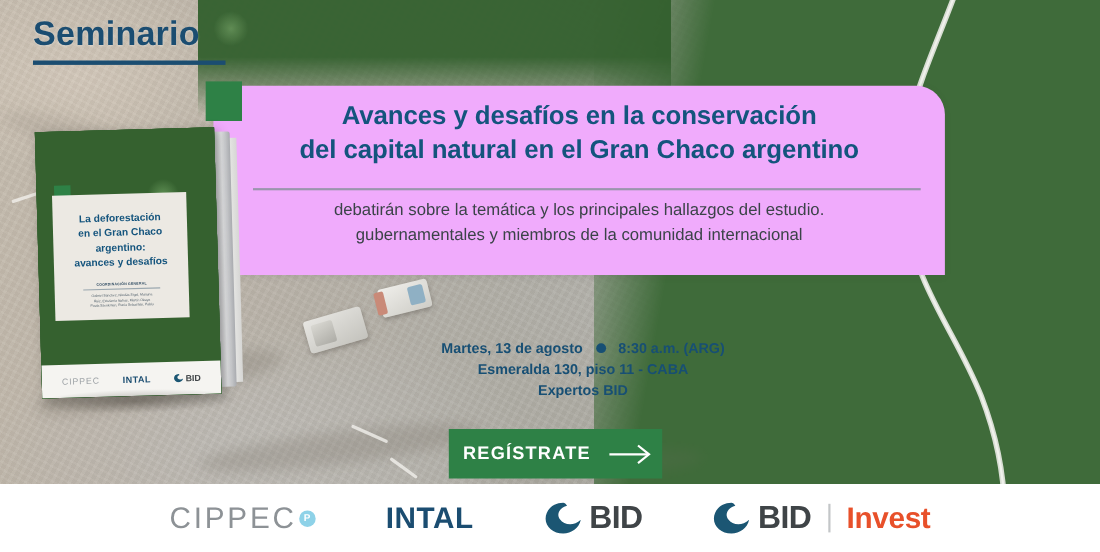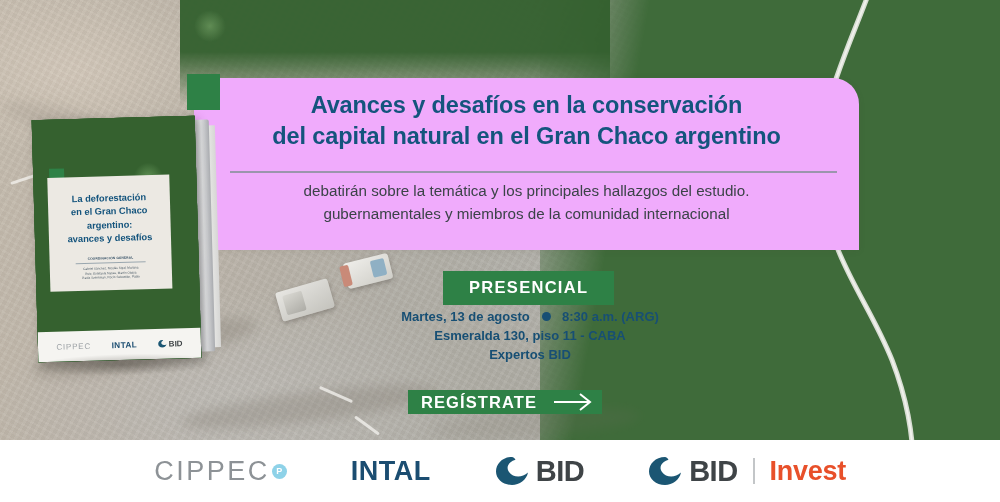--- a/index.html
+++ b/index.html
@@ -240,21 +240,21 @@
     border-radius: 50%;
     background: #174f74;
     margin: 0 7px 2px 9px;
     vertical-align: middle;
   }
 
   
   .cta {
     position: absolute;
     left: 408px; top: 390px;
-    width: 194px; height: 24px;
+    width: 194px; height: 45px;
     background: #2e8146;
     display: flex;
     align-items: center;
     z-index: 7;
     cursor: pointer;
   }
   .cta-label {
     flex: 1;
     text-align: center;
     color: #ffffff;
@@ -422,20 +422,24 @@
     <div class="stick" style="left:318px;top:393px;width:36px;height:3px;transform:rotate(24deg);"></div>
     <div class="stick" style="left:352px;top:424px;width:30px;height:3px;transform:rotate(36deg);"></div>
     <div class="stick" style="left:10px;top:178px;width:26px;height:3px;transform:rotate(-18deg);"></div>
 
     <svg class="road" viewBox="0 0 200 502" preserveAspectRatio="none">
       <path d="M 70 -10 C 40 70, 12 120, 22 190 C 32 262, 68 300, 92 360 C 112 412, 118 462, 110 512" fill="none" stroke="#e9eae4" stroke-width="5" opacity=".9"></path>
       <path d="M 70 -10 C 40 70, 12 120, 22 190 C 32 262, 68 300, 92 360 C 112 412, 118 462, 110 512" fill="none" stroke="#f6f6f2" stroke-width="2" opacity=".8"></path>
     </svg>
   </div>
 
+  <div class="seminario-wrap">
+    <div class="seminario">Seminario</div>
+    <div class="seminario-rule"></div>
+  </div>
 
   <div class="accent-square"></div>
 
   <div class="card">
     <div class="card-title">
       <div>Avances y desafíos en la conservación</div>
       <div>del capital natural en el Gran Chaco argentino</div>
     </div>
     <div class="card-rule"></div>
     <div class="card-body">
@@ -471,21 +475,20 @@
           <svg width="9" height="8" viewBox="0 0 34 30">
             <path d="M17 1 C7 1 1 8 1 15 C1 23 8 29 17 29 C24 29 31 24 32 17 C26 22 18 21 14 16 C11 12 13 6 20 4 C19 2 18 1 17 1 Z" fill="#1b5673"></path>
           </svg>
           <span>BID</span>
         </span>
       </div>
     </div>
     <div class="book-shadow"></div>
   </div>
 
-  <div class="presencial">PRESENCIAL</div>
 
   <div class="details">
     <div>
       <span>Martes, 13 de agosto</span>
       <span class="dot"></span>
       <span>8:30 a.m. (ARG)</span>
     </div>
     <div>Esmeralda 130, piso 11 - CABA</div>
     <div>Expertos BID</div>
   </div>

